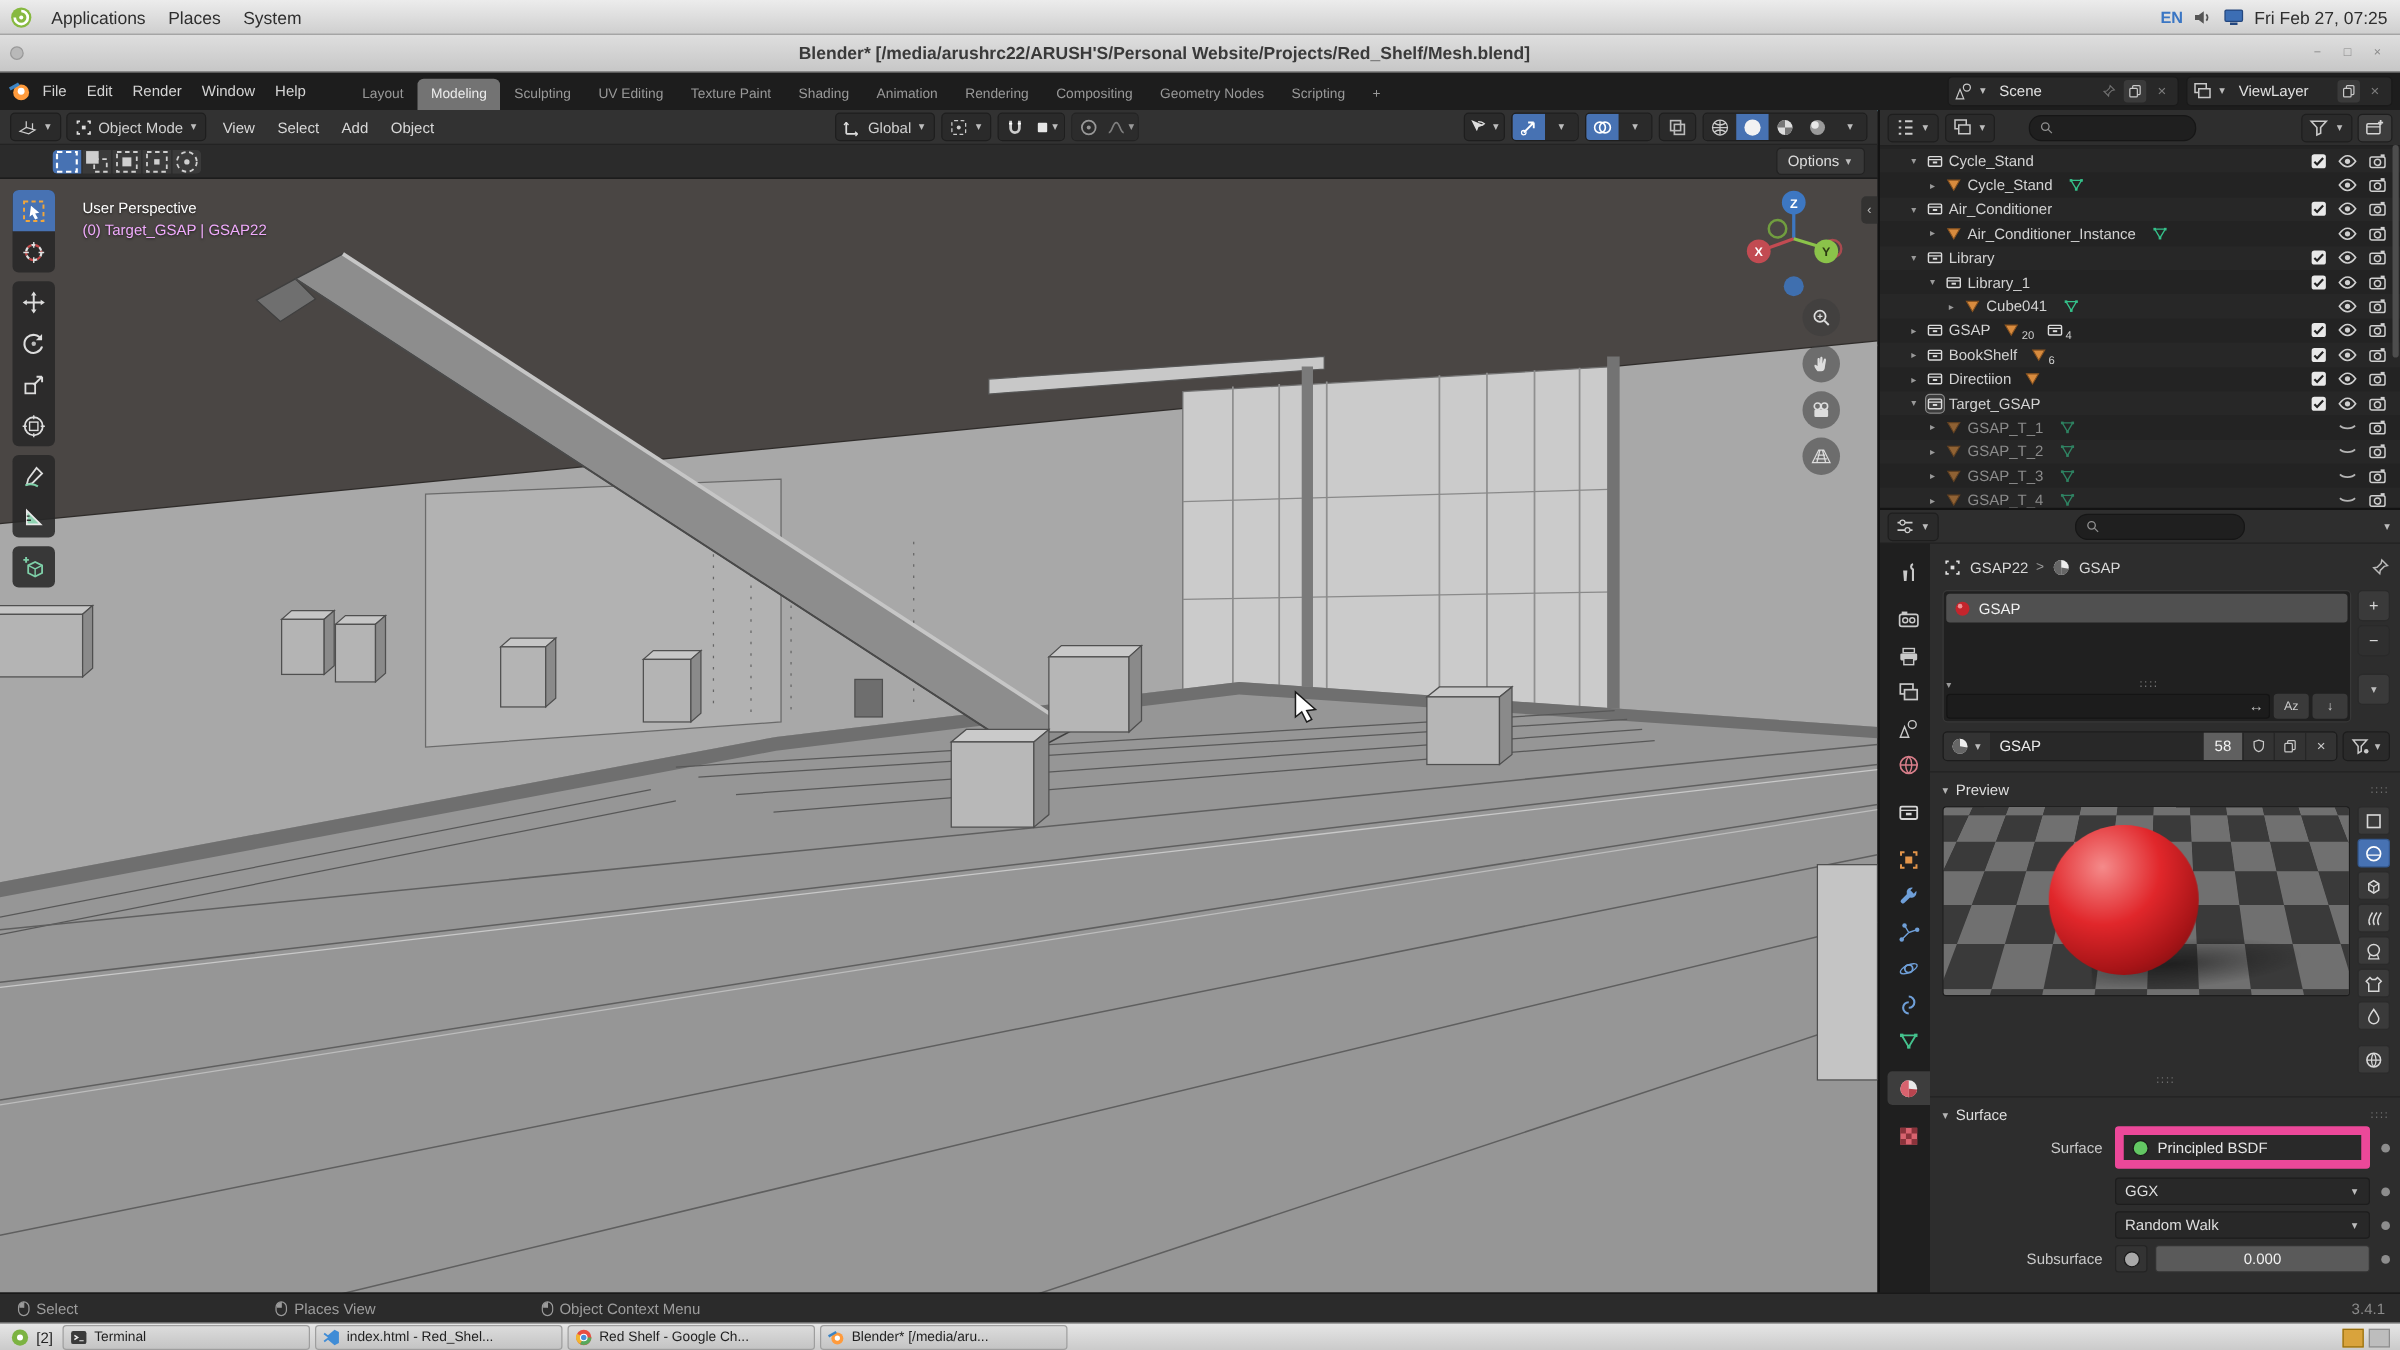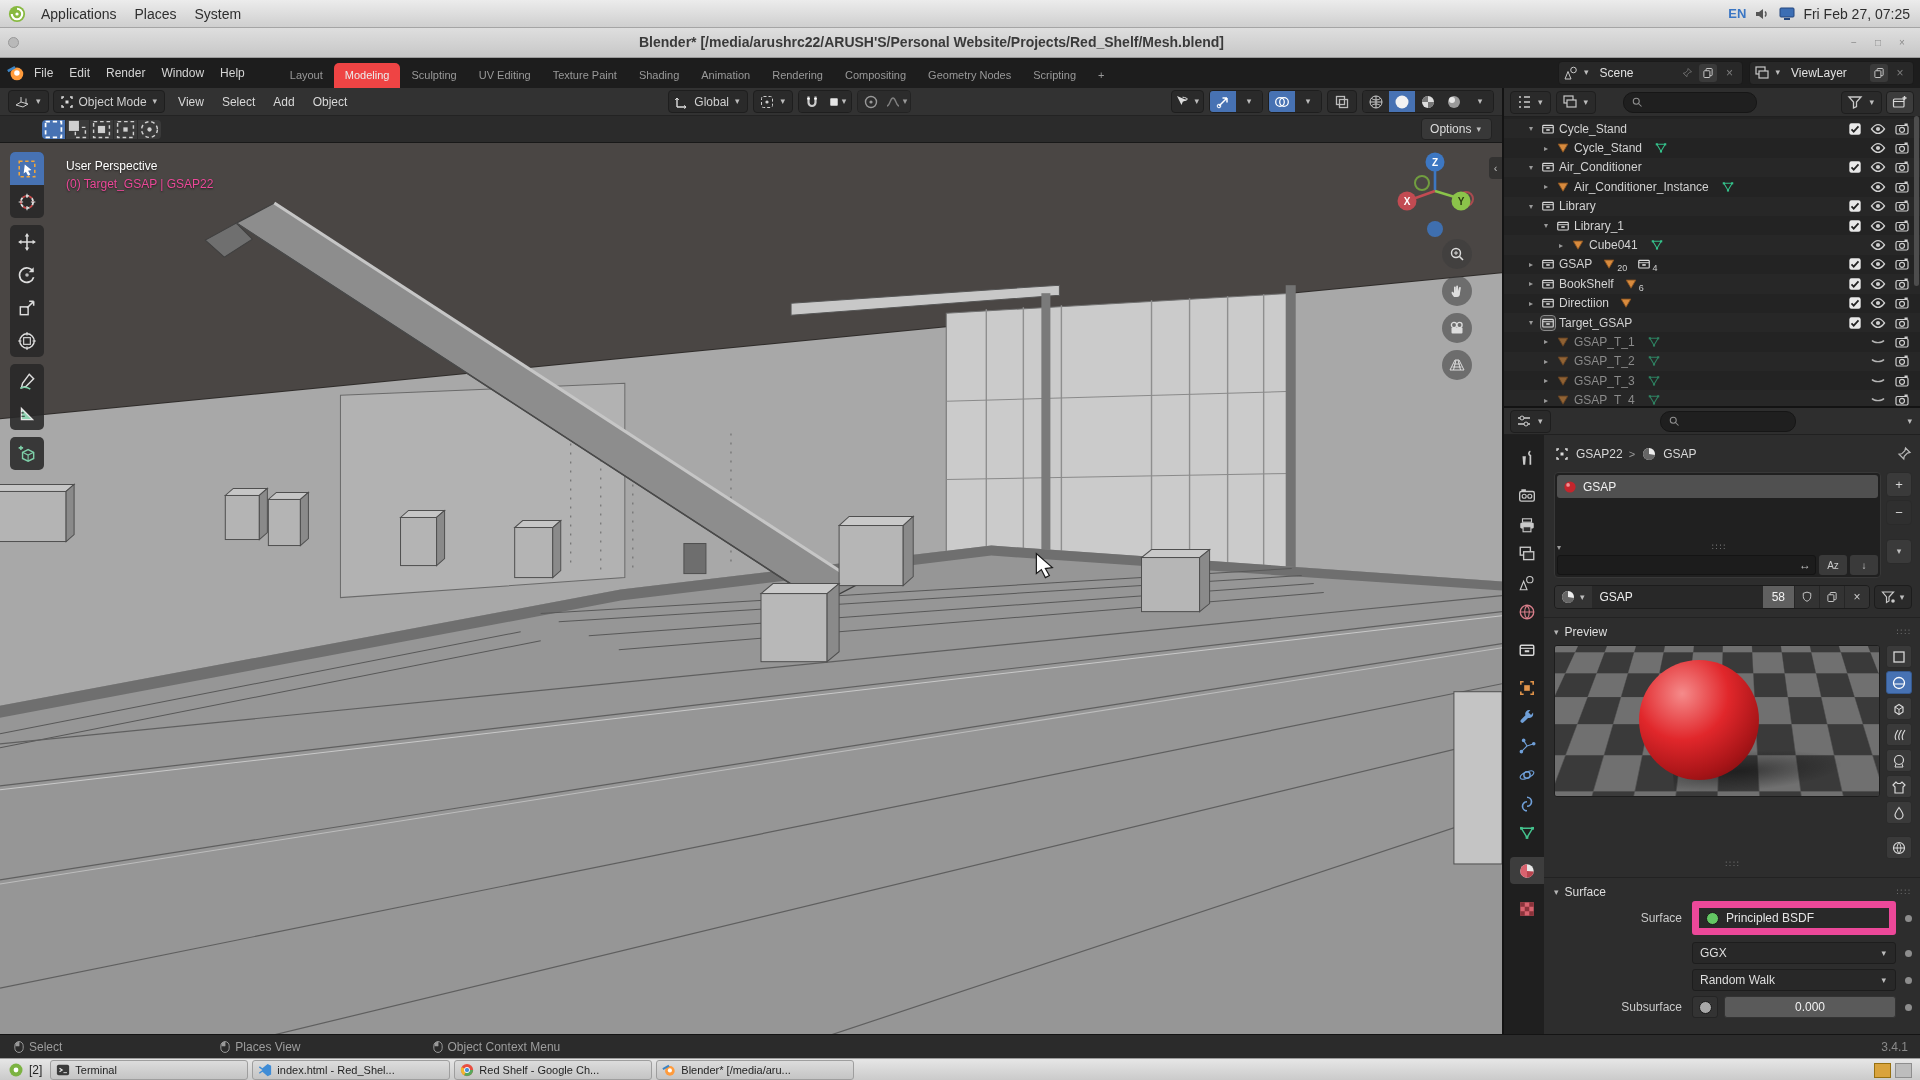--- a/index.html
+++ b/index.html
@@ -21,21 +21,21 @@
   .tb-dot{width:9px;height:9px;border-radius:50%;background:#b9b9b9;border:1px solid #999;margin-left:8px}
   .tb-controls{display:flex;gap:4px;margin-right:8px}
   .tb-ctl{width:20px;height:16px;display:flex;align-items:center;justify-content:center;color:#8a8a8a;font-size:10px;border-radius:3px}
   
   .blender{position:absolute;top:57px;left:0;right:0;height:1001px;background:#1d1d1d;color:#d0d0d0}
   .b-topbar{height:31px;display:flex;align-items:center;background:#1d1d1d;border-bottom:1px solid #7dd3fc;padding:0 6px}
   .b-menus{display:flex;align-items:center}
   .b-menu{padding:4px 8px;color:#d4d4d4;border-radius:3px}
   .wtabs{display:flex;align-items:flex-end;margin-left:26px;height:100%}
   .wtab{padding:6px 11px 7px;color:#999;border-radius:5px 5px 0 0;font-size:11px;white-space:nowrap}
-  .wtab.active{background:#ef4444;color:#ececec}
+  .wtab.active{background:#737373;color:#ececec}
   .tb-selectors{margin-left:auto;display:flex;gap:6px;align-items:center}
   .sel-box{display:flex;align-items:center;background:#282828;border:1px solid #1a1a1a;border-radius:4px;height:22px;padding:0 4px;gap:3px}
   .sel-label{padding:0 6px;color:#e0e0e0;min-width:70px}
   .sel-btn{display:flex;align-items:center;justify-content:center;width:18px;height:18px;border-radius:3px;background:#3a3a3a}
   .sel-btn.ghost{background:transparent;opacity:.5}
   .b-main{position:absolute;top:31px;bottom:23px;left:0;right:0;display:flex}
   .b-left{width:1502px;display:flex;flex-direction:column;border-right:2px solid #131313;min-width:0}
   
   .tool-header{height:27px;background:#323232;border-bottom:1px solid #232323;display:flex;align-items:center;padding:0 8px;gap:4px}
   .th-chip{display:flex;align-items:center;gap:4px;background:#2a2a2a;border:1px solid #1e1e1e;border-radius:4px;height:21px;padding:0 5px}
@@ -53,21 +53,21 @@
   .mode-btn.on{background:#4772b3}
   .opt-btn{margin-left:auto;display:flex;align-items:center;gap:3px;background:#383838;border:1px solid #222;border-radius:4px;height:20px;padding:0 8px;color:#dcdcdc}
   
   .viewport{position:relative;flex:1;overflow:hidden;min-height:0}
   .vp-scene{position:absolute;inset:0}
   .vp-toolcol{position:absolute;left:10px;top:9px;display:flex;flex-direction:column;gap:7px;z-index:5}
   .vg{display:flex;flex-direction:column;background:rgba(40,40,40,.88);border-radius:5px;overflow:hidden}
   .vtool{width:34px;height:33px;display:flex;align-items:center;justify-content:center}
   .vtool.on{background:#4772b3}
   .vp-overlay{position:absolute;left:66px;top:14px;color:#fff;text-shadow:0 1px 2px rgba(0,0,0,.6);font-size:12px;line-height:18px;z-index:4}
-  .vp-overlay .l2{color:#ec4899}
+  .vp-overlay .l2{color:#f0abfc}
   .gizmo{position:absolute;right:24px;top:6px;z-index:5}
   .vp-nav{position:absolute;right:30px;top:96px;display:flex;flex-direction:column;gap:7px;z-index:5}
   .nav-b{width:30px;height:30px;border-radius:50%;background:rgba(60,60,60,.55);display:flex;align-items:center;justify-content:center}
   .side-arrow{position:absolute;right:0;top:14px;width:13px;height:22px;background:rgba(45,45,45,.8);border-radius:4px 0 0 4px;color:#bbb;display:flex;align-items:center;justify-content:center;font-size:11px;z-index:5}
   
   .status-bar{position:absolute;bottom:0;left:0;right:0;height:23px;background:#2b2b2b;border-top:1px solid #141414;display:flex;align-items:center;color:#9d9d9d;font-size:12px}
   .sb-item{display:flex;align-items:center;gap:5px}
   .sb-ver{margin-left:auto;margin-right:12px;color:#8a8a8a}
   
   .b-right{flex:1;display:flex;flex-direction:column;background:#232323;min-width:0}

